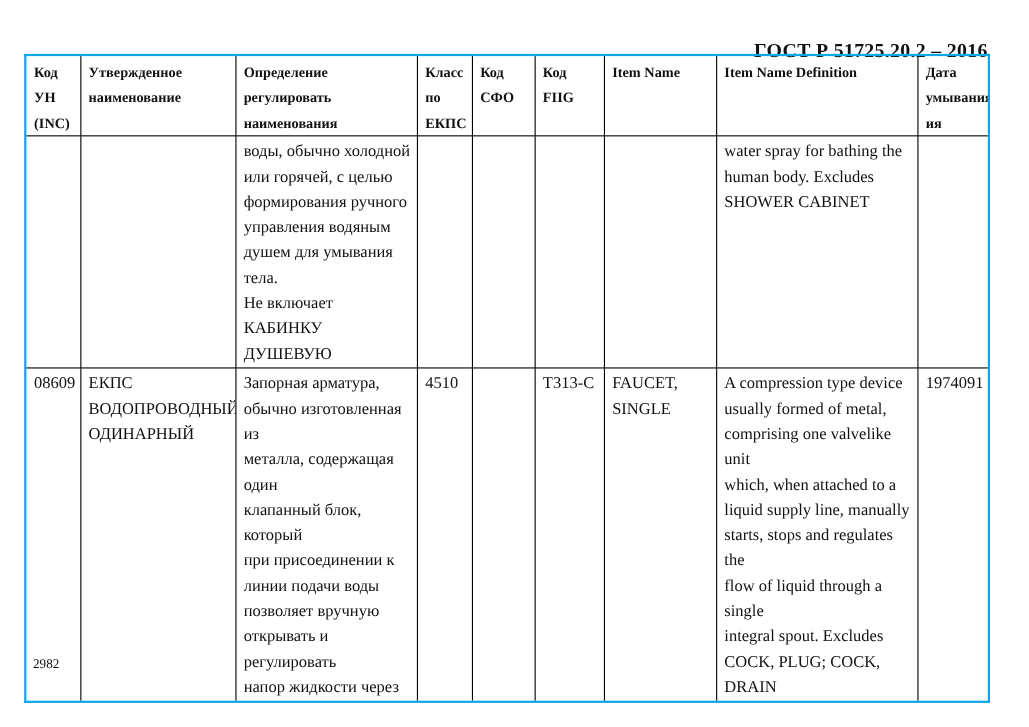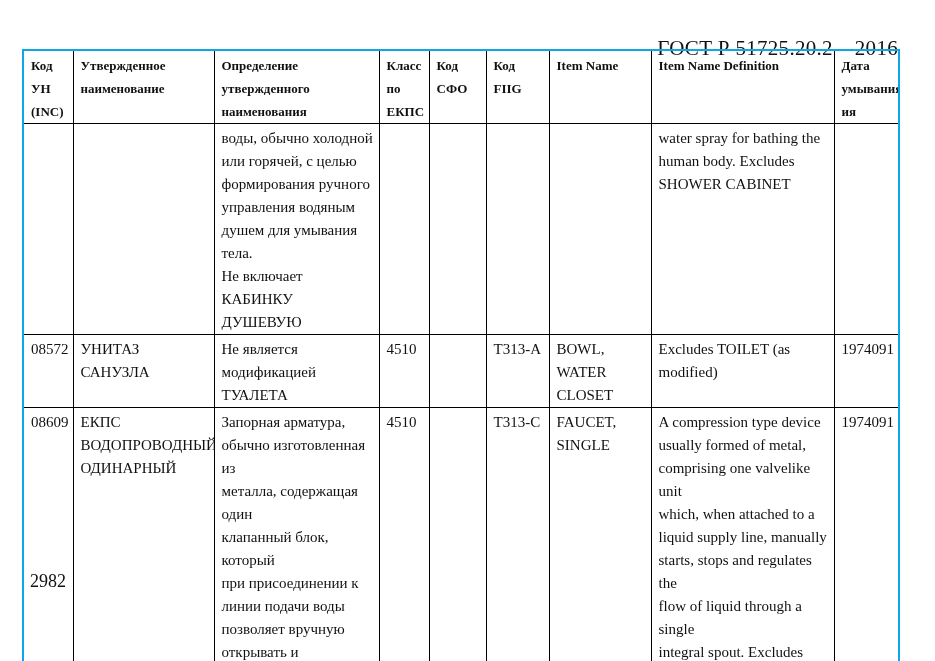--- a/index.html
+++ b/index.html
@@ -12,22 +12,22 @@
     height: 661px;
     position: relative;
     font-family: "Liberation Serif", serif;
     color: #111111;
     overflow: hidden;
   }
   .doc-title {
     position: absolute;
     top: 36px;
     right: 37px;
-    font-size: 21px;
-    font-weight: normal;
+    font-size: 18px;
+    font-weight: bold;
     letter-spacing: 0.3px;
     white-space: nowrap;
   }
   table.gost-table {
     position: absolute;
     left: 22px;
     top: 49px;
     width: 876px;
     border-collapse: collapse;
     table-layout: fixed;
@@ -48,22 +48,22 @@
     font-weight: bold;
     font-size: 13px;
   }
   tr.header-row   { height: 72px; }
   tr.row-0        { height: 165px; }
   tr.row-1        { height: 73px; }
   tr.row-2        { height: 210px; font-family: Liberation Serif, serif; }
   .page-number {
     position: absolute;
     left: 30px;
-    top: 571px;
-    font-size: 18px;
+    top: 596px;
+    font-size: 12px;
   }
 </style>
 </head>
 <body>
 
 <div class="doc-title">ГОСТ Р 51725.20.2 – 2016</div>
 
 <table class="gost-table">
   <colgroup>
     <col style="width:50px">
@@ -77,21 +77,21 @@
     <col style="width:65px">
   </colgroup>
   <thead>
     <tr class="header-row">
       <th>Код
 УН
 (INC)</th>
       <th>Утвержденное
 наименование</th>
       <th>Определение
-утвержденного
+регулировать
 наименования</th>
       <th>Класс
 по
 ЕКПС</th>
       <th>Код
 СФО</th>
       <th>Код
 FIIG</th>
       <th>Item Name</th>
       <th>Item Name Definition</th>
@@ -112,35 +112,20 @@
 Не включает КАБИНКУ
 ДУШЕВУЮ</td>
       <td></td>
       <td></td>
       <td></td>
       <td></td>
       <td>water spray for bathing the
 human body. Excludes
 SHOWER CABINET</td>
       <td></td>
-    </tr>
-    <tr class="row-1">
-      <td>08572</td>
-      <td>УНИТАЗ САНУЗЛА</td>
-      <td>Не является
-модификацией ТУАЛЕТА</td>
-      <td>4510</td>
-      <td></td>
-      <td>T313-A</td>
-      <td>BOWL,
-WATER
-CLOSET</td>
-      <td>Excludes TOILET (as
-modified)</td>
-      <td>1974091</td>
     </tr>
     <tr class="row-2">
       <td>08609</td>
       <td>ЕКПС
 ВОДОПРОВОДНЫЙ
 ОДИНАРНЫЙ</td>
       <td>Запорная арматура,
 обычно изготовленная из
 металла, содержащая один
 клапанный блок, который

